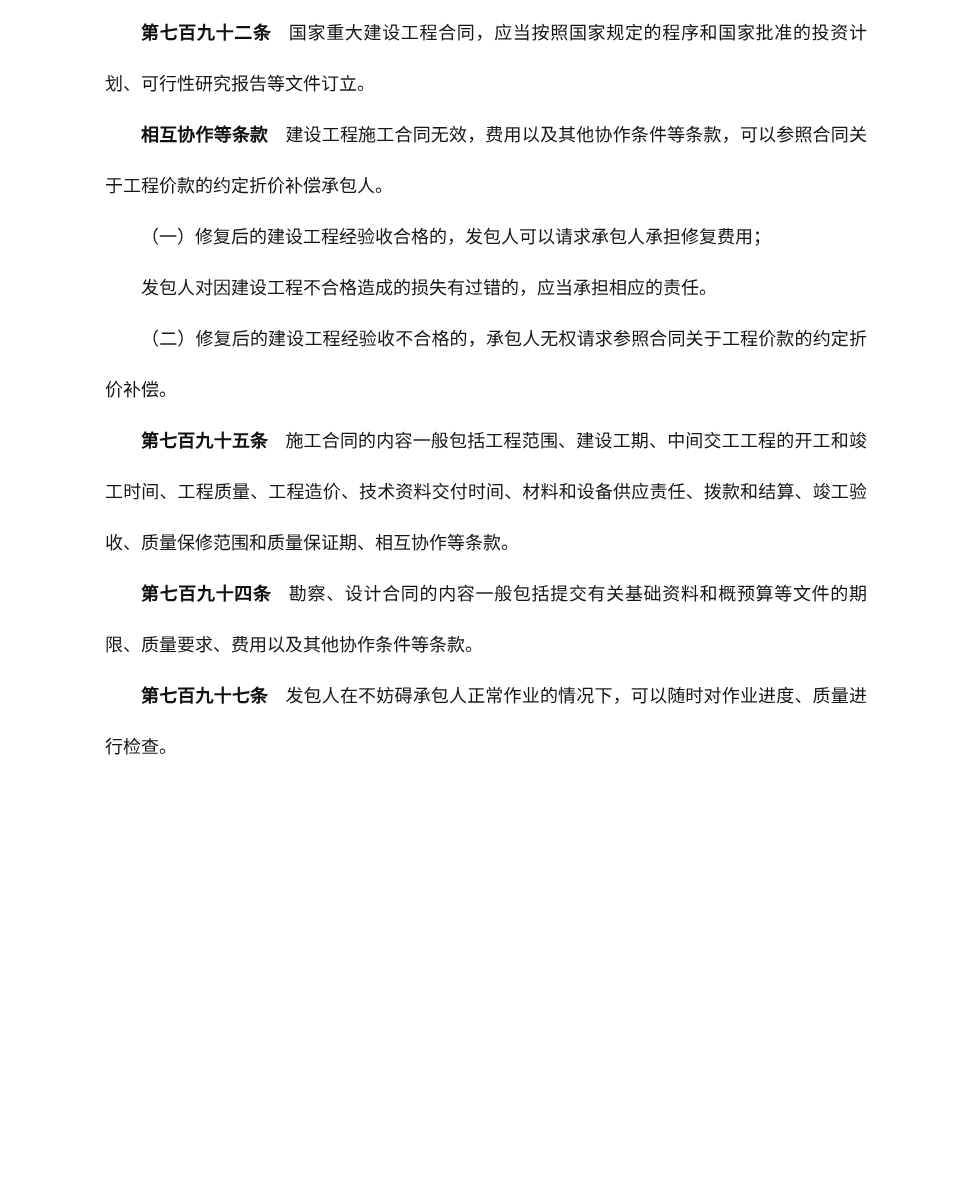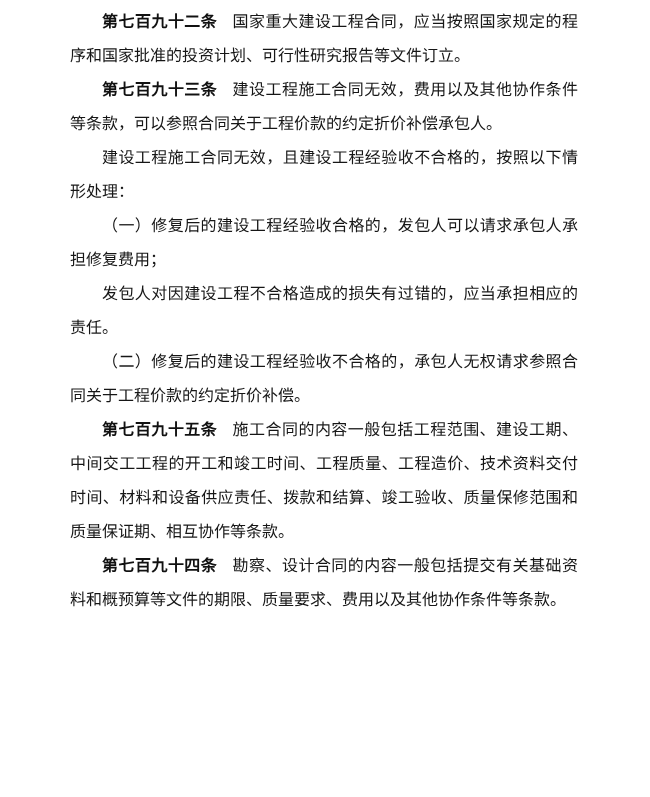--- a/index.html
+++ b/index.html
@@ -15,21 +15,21 @@
   .page {
     box-sizing: border-box;
     width: 650px;
     height: 797px;
     padding: 5px 72px 10px 70px;
     background: #ffffff;
   }
   .para {
     margin: 0;
     font-family: "Liberation Serif", "DejaVu Serif", serif;
-    font-size: 16px;
+    font-size: 12px;
     line-height: 34px;
     color: #161616;
     text-align: justify;
     text-indent: 2em;
     word-break: normal;
     overflow-wrap: break-word;
   }
   .art-num {
     font-family: "Liberation Sans", "DejaVu Sans", sans-serif;
     font-weight: 700;
@@ -38,29 +38,29 @@
     color: #111111;
   }
 </style>
 </head>
 <body>
 
 <main class="page">
 
   <p class="para"><b class="art-num">第七百九十二条</b><span>国家重大建设工程合同，应当按照国家规定的程序和国家批准的投资计划、可行性研究报告等文件订立。</span></p>
 
-  <p class="para"><b class="art-num">第七百九十三条</b><span>建设工程施工合同无效，费用以及其他协作条件等条款，可以参照合同关于工程价款的约定折价补偿承包人。</span></p>
+  <p class="para"><b class="art-num">相互协作等条款</b><span>建设工程施工合同无效，费用以及其他协作条件等条款，可以参照合同关于工程价款的约定折价补偿承包人。</span></p>
 
-  <p class="para"><span>建设工程施工合同无效，且建设工程经验收不合格的，按照以下情形处理：</span></p>
 
   <p class="para"><span>（一）修复后的建设工程经验收合格的，发包人可以请求承包人承担修复费用；</span></p>
 
   <p class="para"><span>发包人对因建设工程不合格造成的损失有过错的，应当承担相应的责任。</span></p>
 
   <p class="para"><span>（二）修复后的建设工程经验收不合格的，承包人无权请求参照合同关于工程价款的约定折价补偿。</span></p>
 
   <p class="para"><b class="art-num">第七百九十五条</b><span>施工合同的内容一般包括工程范围、建设工期、中间交工工程的开工和竣工时间、工程质量、工程造价、技术资料交付时间、材料和设备供应责任、拨款和结算、竣工验收、质量保修范围和质量保证期、相互协作等条款。</span></p>
 
   <p class="para"><b class="art-num">第七百九十四条</b><span>勘察、设计合同的内容一般包括提交有关基础资料和概预算等文件的期限、质量要求、费用以及其他协作条件等条款。</span></p>
 
 
+  <p class="para"><b class="art-num">第七百九十七条</b><span>发包人在不妨碍承包人正常作业的情况下，可以随时对作业进度、质量进行检查。</span></p>
 
 </main>
 
 </body></html>

